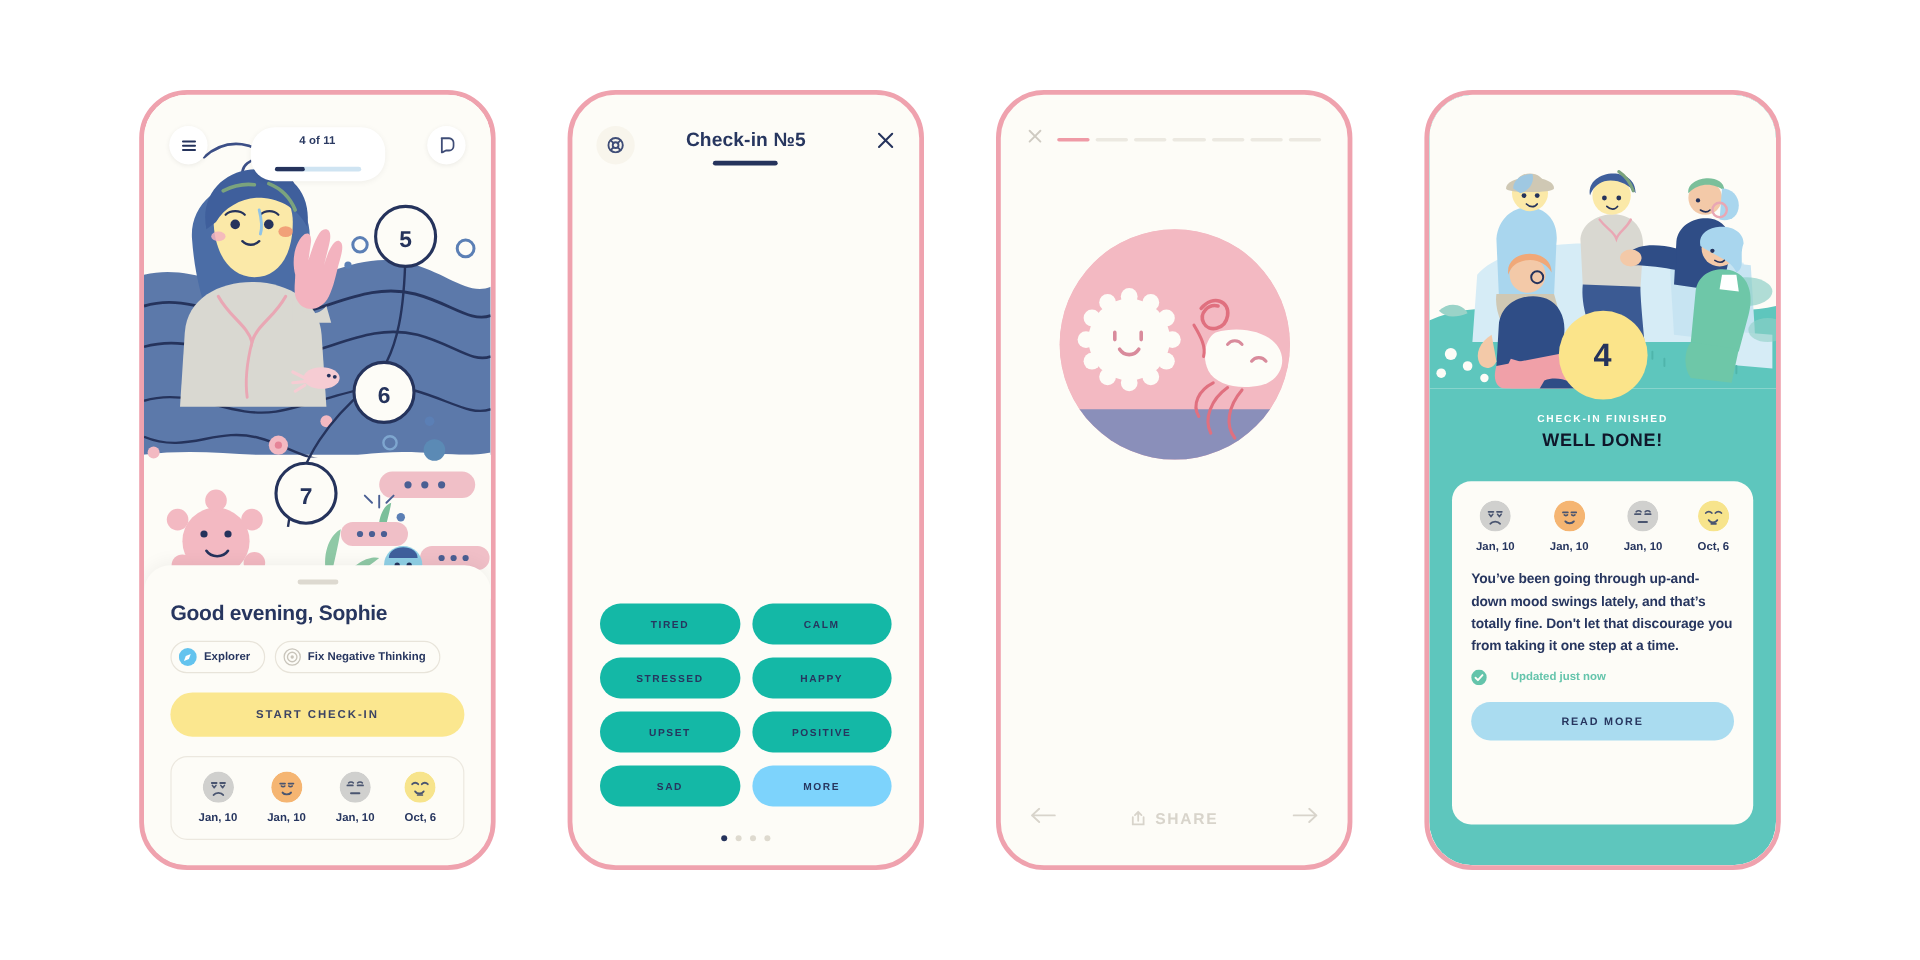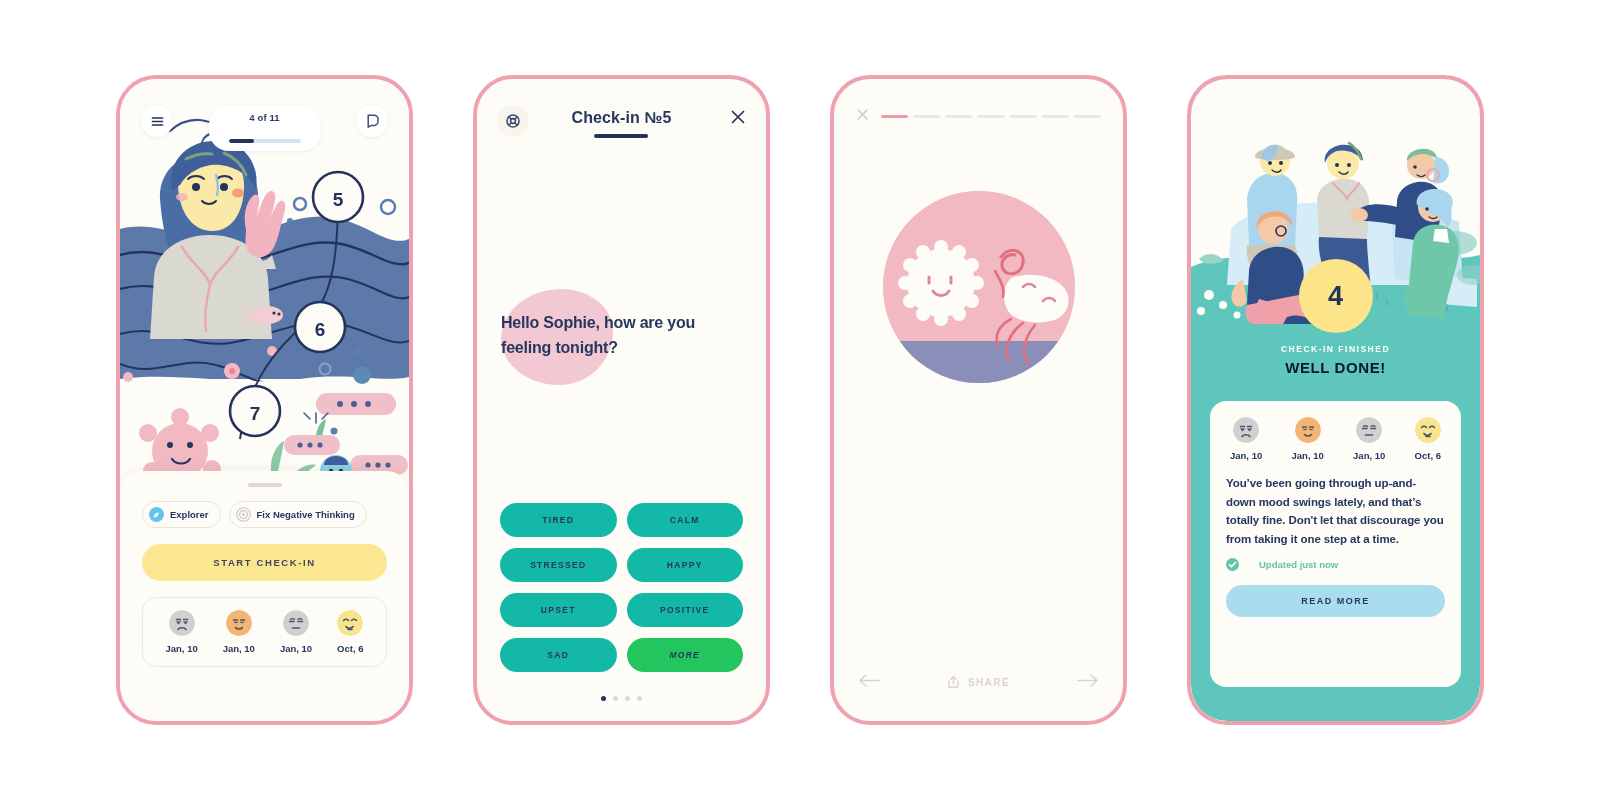--- a/index.html
+++ b/index.html
@@ -86,40 +86,40 @@
   .question { position: relative; font-size: 16px; line-height: 1.55; color: #27365f; font-weight: 600; letter-spacing: -.2px; }
   .moods-grid {
     position: absolute; left: 23px; right: 23px; top: 424px;
     display: grid; grid-template-columns: 1fr 1fr; gap: 11px 10px;
   }
   .mbtn {
     border: none; cursor: pointer; font-family: inherit;
     background: #14b8a6; color: #27365f; border-radius: 20px;
     padding: 12px 0; font-size: 8.5px; font-weight: 700; letter-spacing: 1.3px;
   }
-  .mbtn.active { background: #22c55e; font-style: italic; }
+  .mbtn.active { background: #7dd3fc; }
   .dots { position: absolute; bottom: 20px; left: 0; right: 0; display: flex; justify-content: center; gap: 7px; }
   .dots i { width: 5px; height: 5px; border-radius: 50%; background: #dedacf; display: block; }
   .dots i.on { background: #25335c; }
 
   
   .s3-bar { position: absolute; top: 28px; left: 22px; right: 22px; display: flex; align-items: center; gap: 12px; }
   .seg-track { flex: 1; display: flex; gap: 5px; }
   .seg { flex: 1; height: 3px; border-radius: 2px; background: #ece9e1; }
   .seg.on { background: #ef9aa6; }
   .s3-ill {
     position: absolute; left: 50%; transform: translateX(-50%); top: 112px;
     width: 192px; height: 192px; border-radius: 50%; overflow: hidden; background: #f3b9c2;
   }
   .s3-copy {
     position: absolute; left: 22px; right: 20px; top: 372px;
     font-size: 12.2px; line-height: 2.0; color: #3d4c77; font-weight: 500;
   }
   .s3-foot { position: absolute; bottom: 30px; left: 24px; right: 24px; display: flex; align-items: center; justify-content: space-between; }
-  .share { display: flex; align-items: center; gap: 8px; font-size: 10px; font-weight: 700; letter-spacing: 1.4px; color: #d8d4cb; }
+  .share { display: flex; align-items: center; gap: 8px; font-size: 13px; font-weight: 700; letter-spacing: 1.4px; color: #d8d4cb; }
 
   
   .s4-bg { position: absolute; inset: 0; background: #5ec6bd; }
   .s4-ill { position: absolute; left: 0; right: 0; top: 0; height: 245px; overflow: hidden; }
   .badge4 {
     position: absolute; left: 50%; transform: translateX(-50%); top: 180px;
     width: 74px; height: 74px; border-radius: 50%; background: #fbe48a;
     display: flex; align-items: center; justify-content: center;
     font-size: 27px; color: #25335c; font-weight: 600;
   }
@@ -278,20 +278,21 @@
 
       <div class="pill-progress">
         <span class="lbl">4 of 11</span>
         <span class="pbar">
             <i id="homeProgressFill" style="width: 36%;"></i>
           </span>
       </div>
 
       <div class="sheet">
         <div class="grabber"></div>
+        <div class="greeting">Good evening, Sophie</div>
 
         <div class="chips">
           <div class="chip">
             <svg class="ic" viewBox="0 0 16 16">
               <circle cx="8" cy="8" r="8" fill="#63c3ee"></circle>
               <path d="M10.6 5.4 6.2 7.1 4.6 11.5 9 9.8 Z" fill="#ffffff"></path>
             </svg>
             <span>Explorer</span>
           </div>
           <div class="chip">
@@ -363,24 +364,20 @@
         <div class="t">Check-in №5</div>
         <div class="u"></div>
       </div>
 
       <div style="position:absolute; right:20px; top:30px;">
         <svg width="16" height="16" viewBox="0 0 16 16">
           <path d="M2.5 2.5 13.5 13.5M13.5 2.5 2.5 13.5" stroke="#25335c" stroke-width="1.7" stroke-linecap="round"></path>
         </svg>
       </div>
 
-      <div class="q-wrap">
-        <div class="blob"></div>
-        <div class="question">Hello Sophie, how are you feeling tonight?</div>
-      </div>
 
       <div class="moods-grid" id="moodGrid">
           <button class="mbtn">TIRED</button>
           <button class="mbtn">CALM</button>
           <button class="mbtn">STRESSED</button>
           <button class="mbtn">HAPPY</button>
           <button class="mbtn">UPSET</button>
           <button class="mbtn">POSITIVE</button>
           <button class="mbtn">SAD</button>
           <button class="mbtn active">MORE</button>

